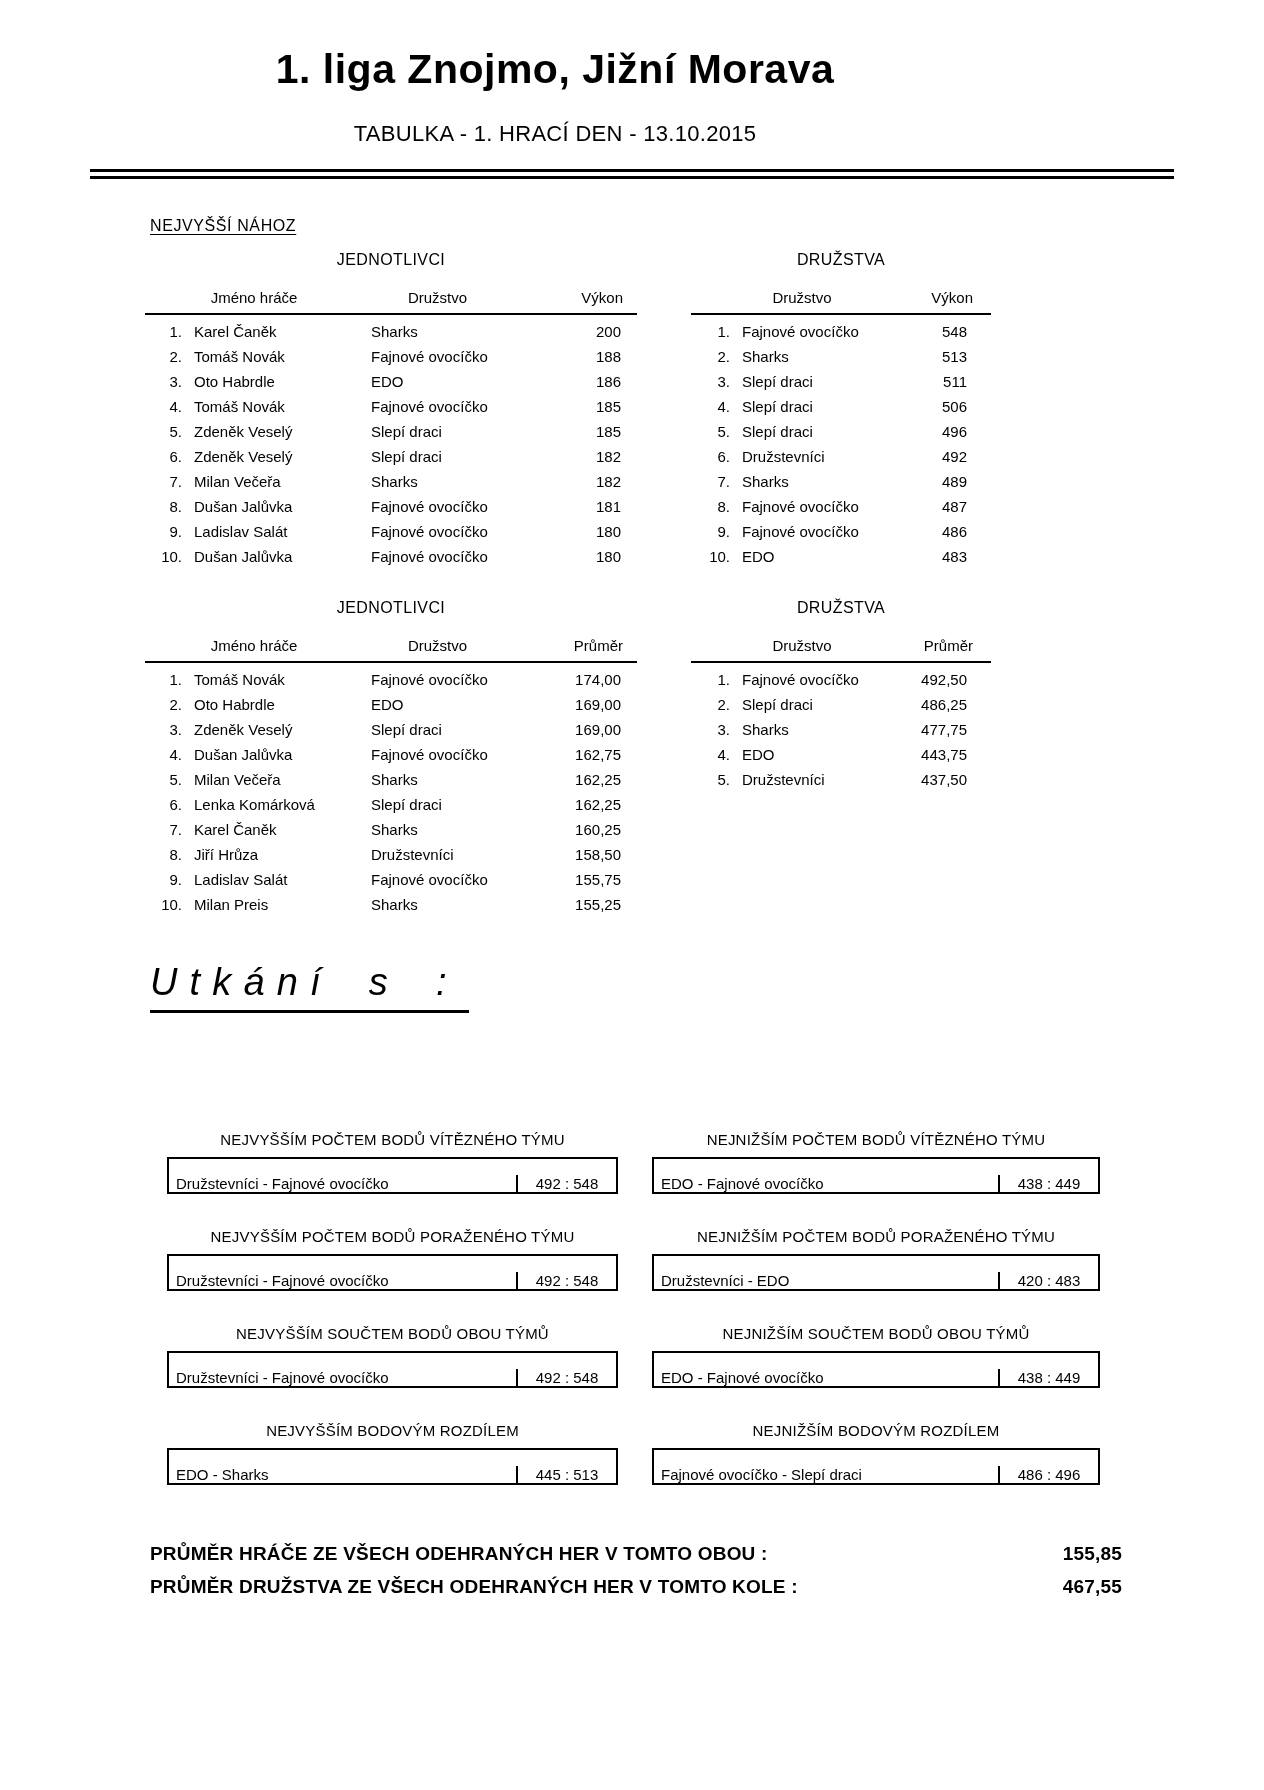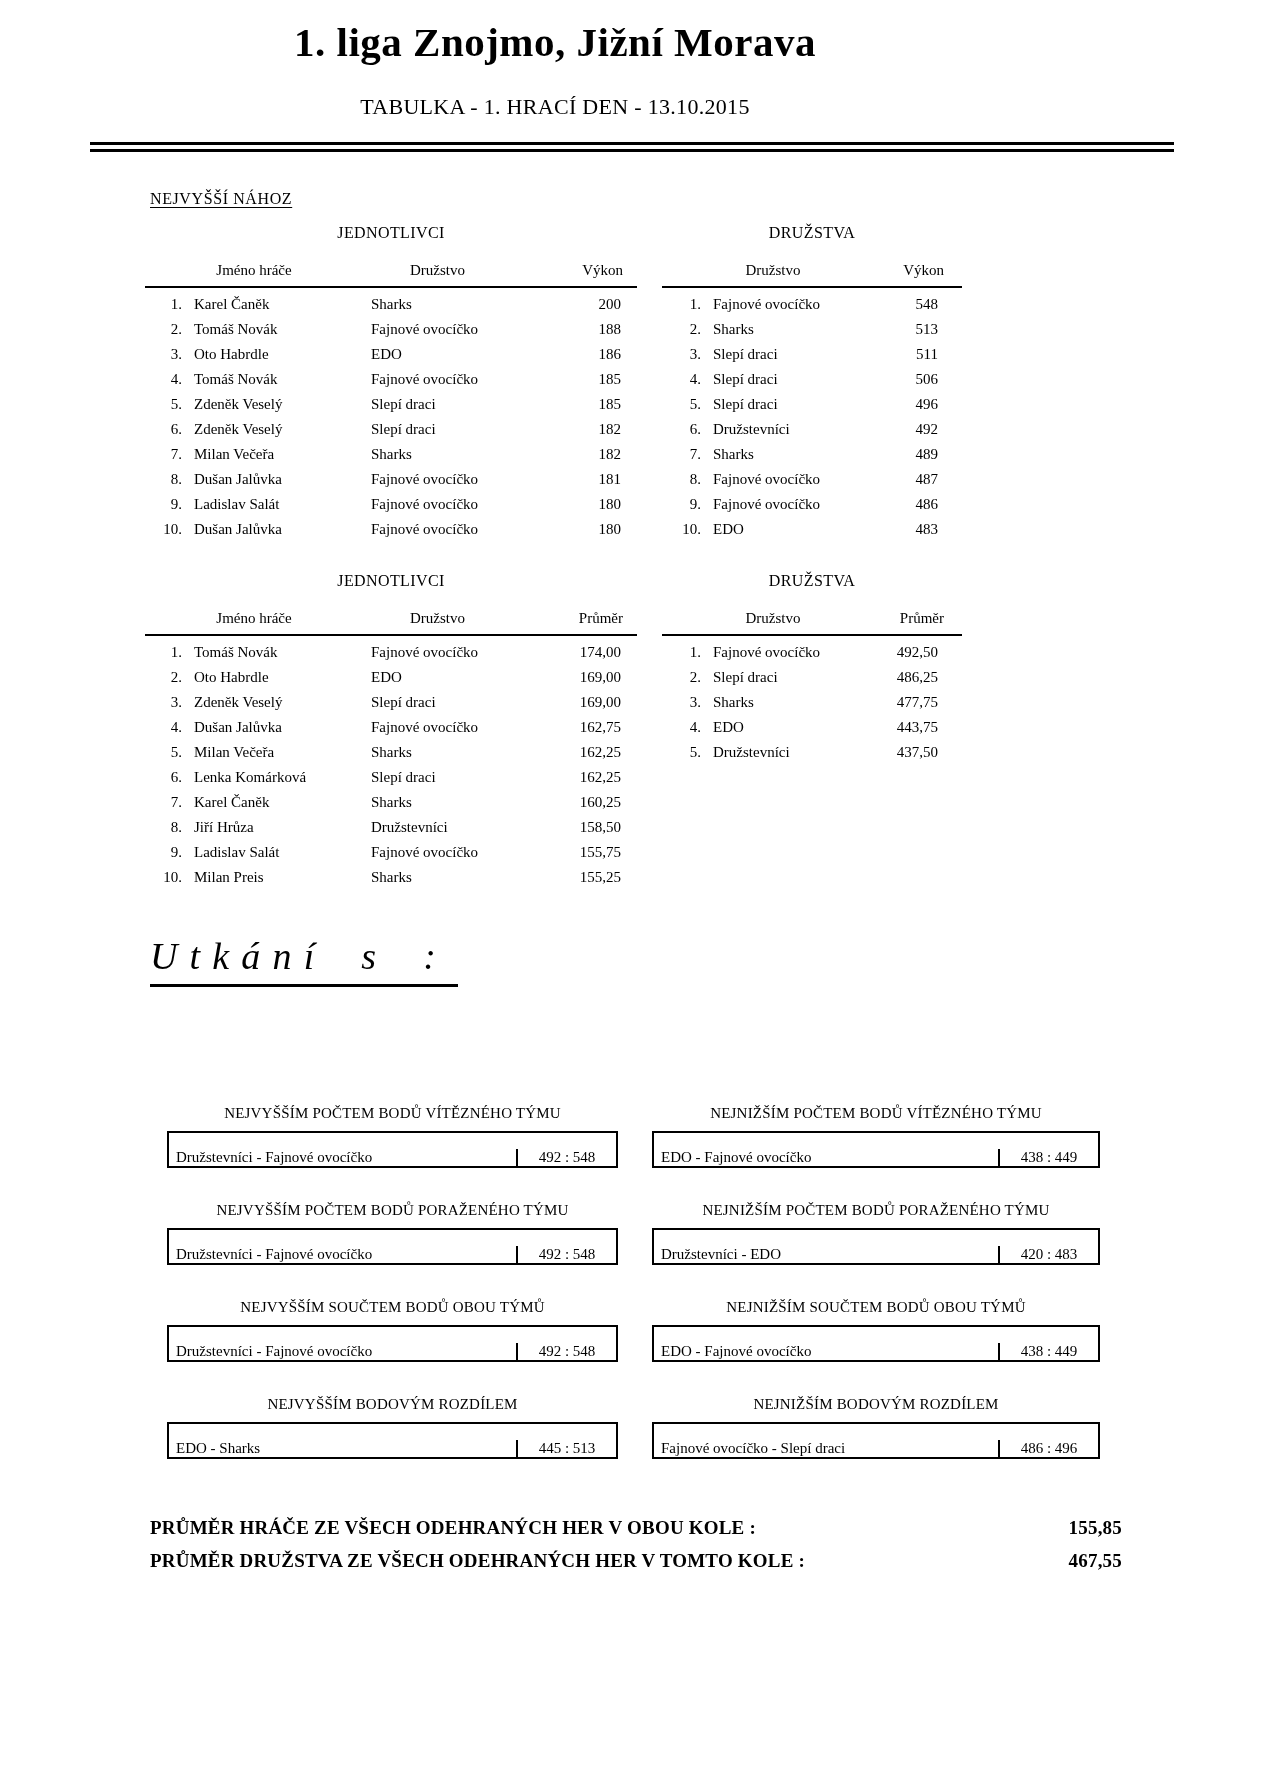--- a/index.html
+++ b/index.html
@@ -4,39 +4,39 @@
 <style>
   * { margin: 0; padding: 0; box-sizing: border-box; }
   html, body { background: #ffffff; }
   body {
     width: 1264px; height: 1790px;
     font-family: "Liberation Sans", sans-serif;
     color: #000;
     position: relative;
     overflow: hidden;
   }
-  .page { width: 1256px; padding-top: 18px; font-family: Liberation Serif, serif; }
+  .page { width: 1256px; padding-top: 46px; }
 
   
   .doc-header { width: 1110px; text-align: center; }
   .doc-title { font-size: 41px; font-weight: bold; letter-spacing: 0.5px; }
   .doc-subtitle { font-size: 22px; font-weight: 400; margin-top: 28px; letter-spacing: 0.3px; }
   .double-rule {
     margin: 22px 0 0 90px; width: 1084px; height: 10px;
     border-top: 3px solid #000; border-bottom: 3px solid #000;
   }
 
   
   .section-heading {
     margin: 38px 0 0 150px;
     font-size: 16px; letter-spacing: 0.6px;
     text-decoration: underline;
     text-underline-offset: 3px;
   }
-  .tables-row { display: flex; margin-left: 145px; margin-top: 16px; align-items: flex-start; }
+  .tables-row { display: flex; margin-left: 145px; margin-top: 16px; align-items: flex-start; gap: 29px; }
 
   .tbl { }
   .tbl-ind { width: 492px; }
   .tbl-team { width: 300px; margin-left: 25px; }
   .tbl-title { text-align: center; font-size: 16px; letter-spacing: 0.4px; margin-bottom: 20px; }
 
   .thead { display: grid; padding-bottom: 7px; border-bottom: 2px solid #000; font-size: 15px; }
   .tbl-ind .thead { grid-template-columns: 218px 149px 125px; }
   .tbl-team .thead { grid-template-columns: 222px 78px; }
   .th-name { text-align: center; }
@@ -440,21 +440,21 @@
     <div class="box">
       <span class="box-match">Fajnové ovocíčko - Slepí draci</span>
       <span class="box-score">486 : 496</span>
     </div>
   </div>
 </div>
   </div>
 
   <div class="doc-footer">
   <div class="footer-line">
-    <span class="footer-label">PRŮMĚR HRÁČE ZE VŠECH ODEHRANÝCH HER V OBOU KOLE :</span>
+    <span class="footer-label">PRŮMĚR HRÁČE ZE VŠECH ODEHRANÝCH HER V TOMTO OBOU :</span>
     <span class="footer-value">155,85</span>
   </div>
 
   <div class="footer-line">
     <span class="footer-label">PRŮMĚR DRUŽSTVA ZE VŠECH ODEHRANÝCH HER V TOMTO KOLE :</span>
     <span class="footer-value">467,55</span>
   </div>
 </div>
 
 </div>

